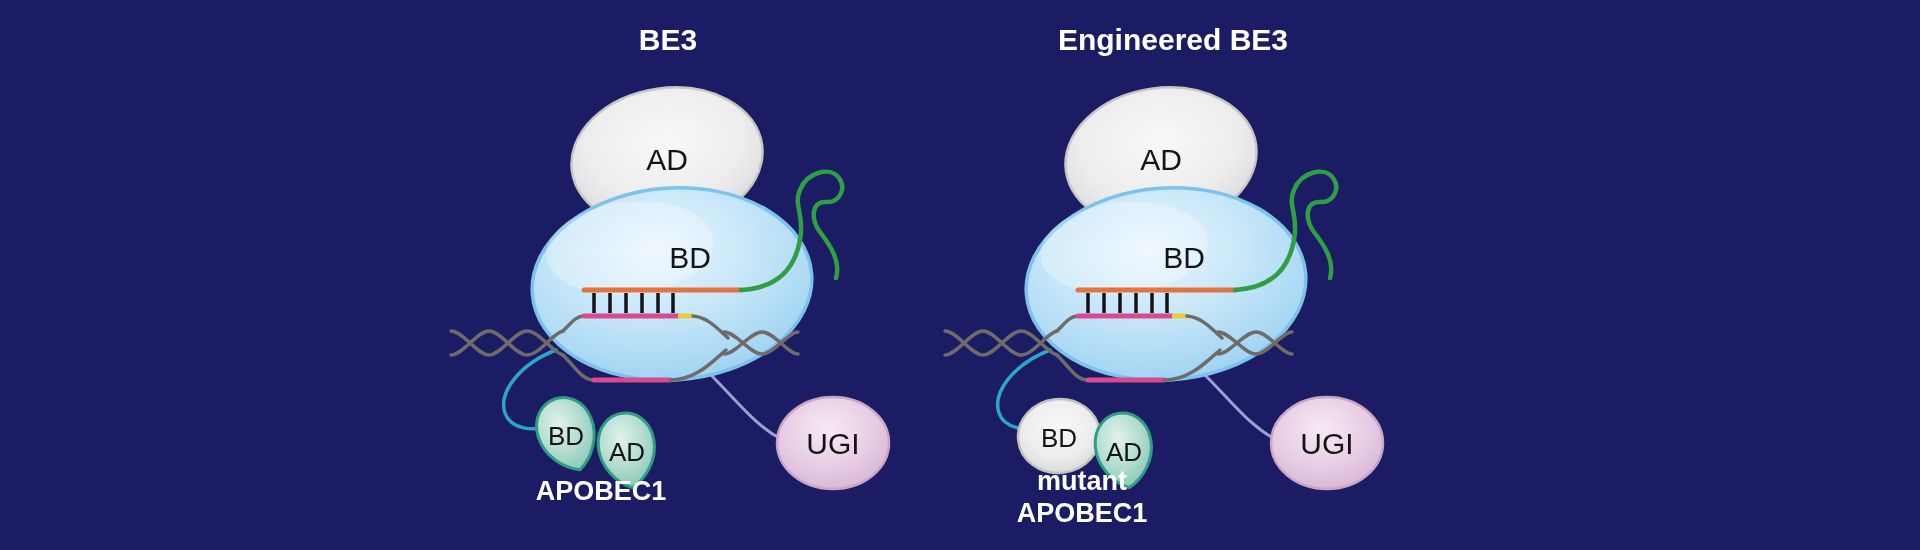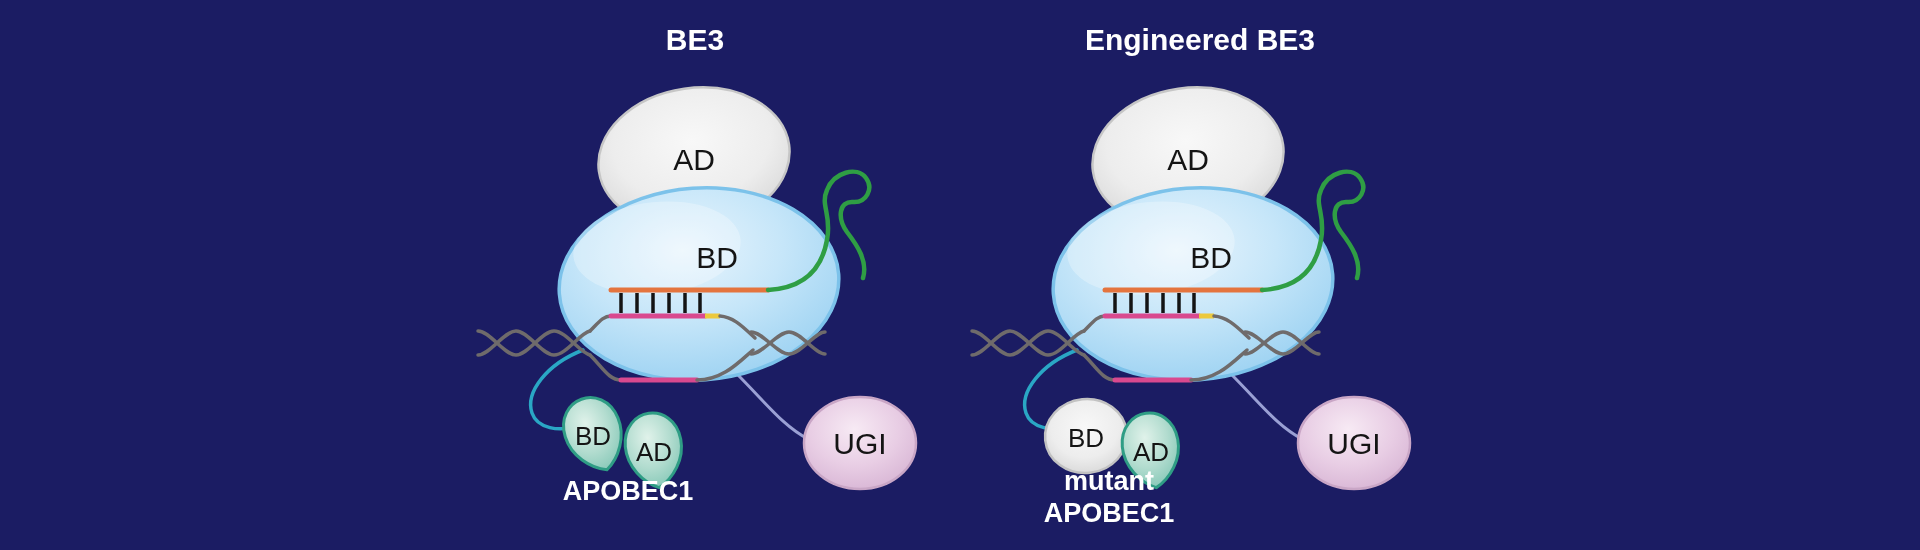--- a/index.html
+++ b/index.html
@@ -6,21 +6,20 @@
     margin: 0;
     padding: 0;
     background: #1b1c63;
   }
   .stage {
     position: relative;
     width: 1608px;
     height: 550px;
     overflow: hidden;
     font-family: "Liberation Sans", sans-serif;
-    padding-left: 27px;
   }
   svg { display: block; }
   .title-text {
     font-family: "Liberation Sans", sans-serif;
     font-weight: bold;
     font-size: 30px;
     fill: #ffffff;
   }
   .domain-label {
     font-family: "Liberation Sans", sans-serif;

